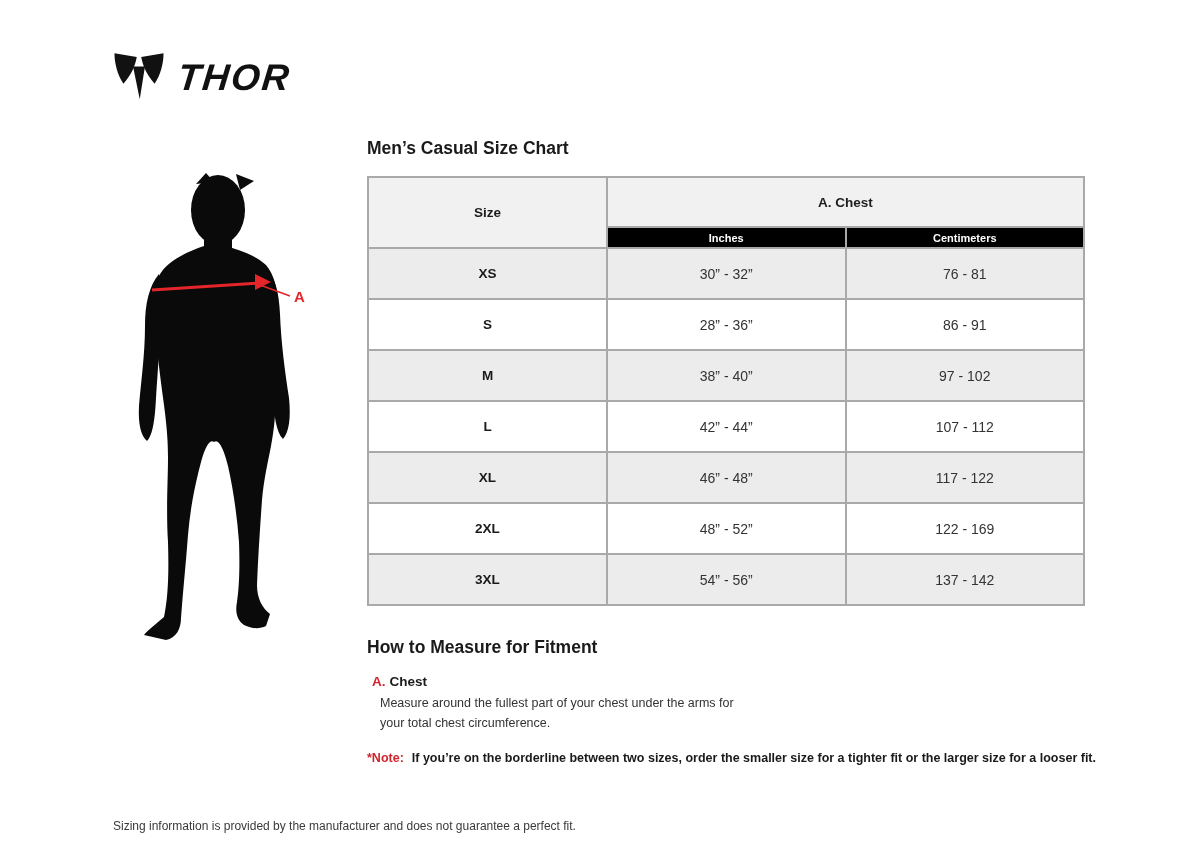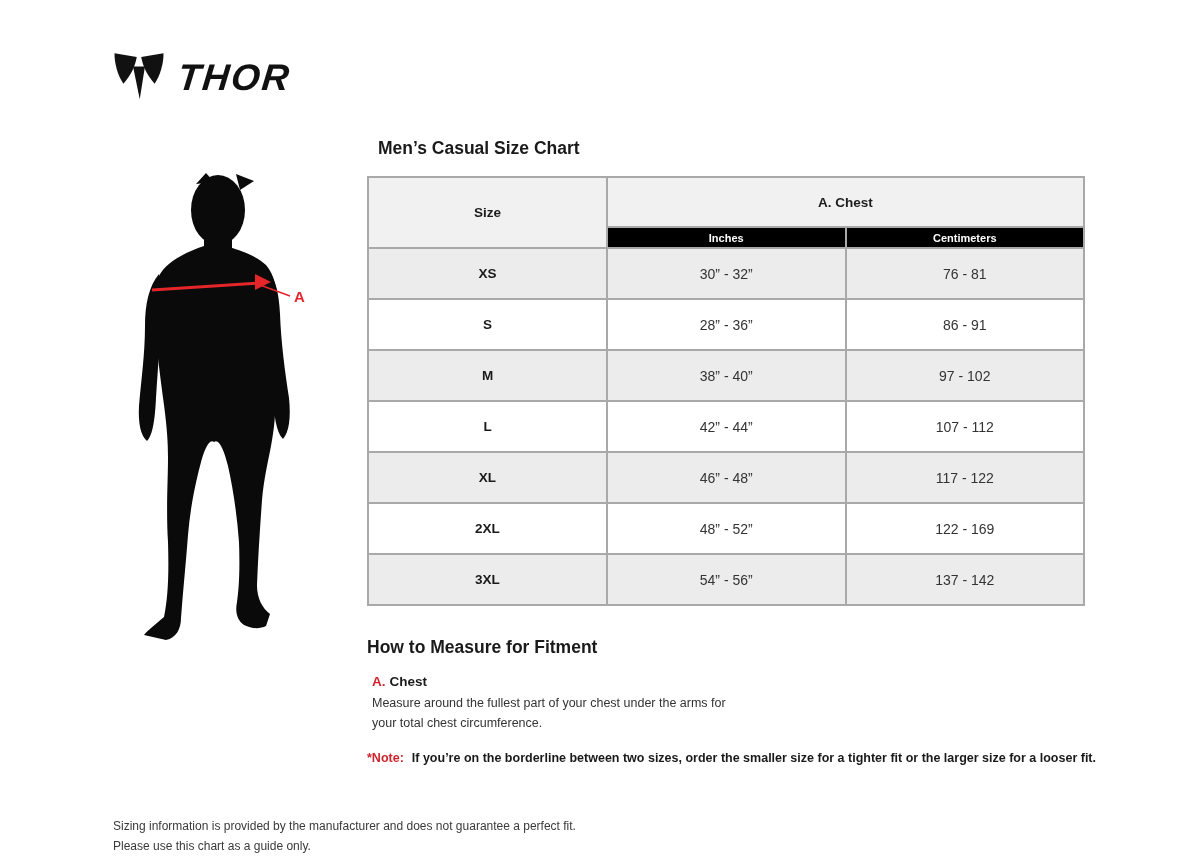--- a/index.html
+++ b/index.html
@@ -20,40 +20,40 @@
   
   .logo{position:absolute;left:113px;top:53px;display:flex;align-items:center;gap:13px;}
   .logo-icon{width:52px;height:48px;}
   .logo-word{font-size:37px;font-weight:800;font-style:italic;letter-spacing:2px;
              transform:skewX(-6deg);color:#111;line-height:1;}
 
   
   .figure{position:absolute;left:138px;top:170px;width:232px;height:478px;}
 
   
-  .page-title{position:absolute;left:378px;top:138px;font-size:17.5px;font-weight:700;color:#1a1a1a;}
+  .page-title{position:absolute;left:367px;top:138px;font-size:17.5px;font-weight:700;color:#1a1a1a;}
 
   table.size-chart{position:absolute;left:367px;top:176px;width:718px;
                    border-collapse:collapse;table-layout:fixed;}
   table.size-chart th,table.size-chart td{
     border:2px solid var(--table-border);text-align:center;vertical-align:middle;}
   th.size-col{background:var(--header-bg);font-size:13.5px;font-weight:700;width:239px;}
   th.group-col{background:var(--header-bg);font-size:13.5px;font-weight:700;height:50px;}
   th.unit-col{background:var(--subheader-bg);color:#fff;font-size:11px;font-weight:700;
               height:21px;padding:3px 12px;}
   td.size-cell{font-size:13.5px;font-weight:700;color:#1a1a1a;height:51px;}
   td.val-cell{font-size:14px;color:var(--text-body);height:51px;}
   tbody tr:nth-child(odd){background:var(--row-alt);}
   tbody tr:nth-child(even){background:#ffffff;}
 
   
   .howto-heading{position:absolute;left:367px;top:637px;font-size:17.5px;font-weight:700;color:#1a1a1a;}
   .measure-label{position:absolute;left:372px;top:674px;font-size:13.5px;font-weight:700;color:#1a1a1a;}
   .measure-label .letter{color:var(--accent-red);margin-right:4px;}
-  .measure-desc{position:absolute;left:372px;top:693px;width:360px;font-size:12.5px;
+  .measure-desc{position:absolute;left:380px;top:693px;width:360px;font-size:12.5px;
                 color:var(--text-body);line-height:1.6;}
 
   
   .note{position:absolute;left:367px;top:751px;font-size:12.5px;font-weight:700;
         color:#1a1a1a;white-space:nowrap;}
   .note .note-label{color:var(--accent-red);margin-right:8px;}
 
   
   .footer{position:absolute;left:113px;top:817px;font-size:12px;color:#3a3a3a;line-height:1.65;}
 </style>
@@ -186,16 +186,15 @@
     <span class="letter">A.</span><span>Chest</span>
   </div>
   <p class="measure-desc">Measure around the fullest part of your chest under the arms for your total chest circumference.</p>
 
   <div class="note">
     <span class="note-label">*Note:</span><span>If you’re on the borderline between two sizes, order the smaller size for a tighter fit or the larger size for a looser fit.</span>
   </div>
 
   <div class="footer">
     <div>Sizing information is provided by the manufacturer and does not guarantee a perfect fit.</div>
-    <div>Please use this chart as a guide only.</div>
   </div>
 
 </div>
 
 </body></html>

